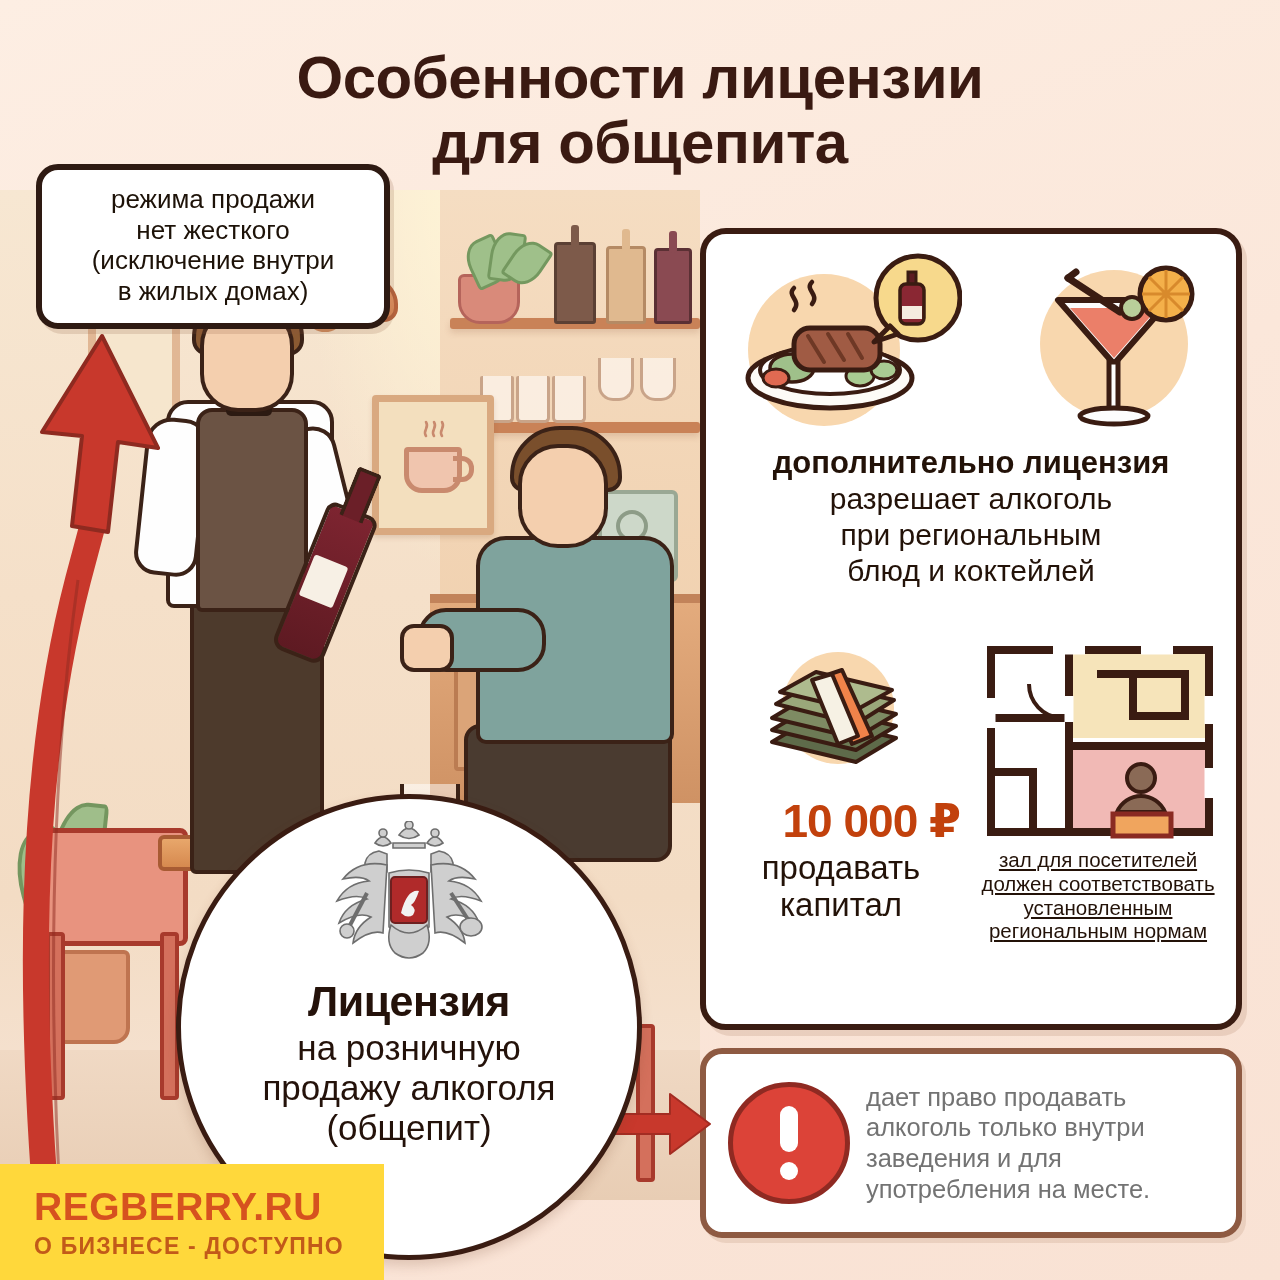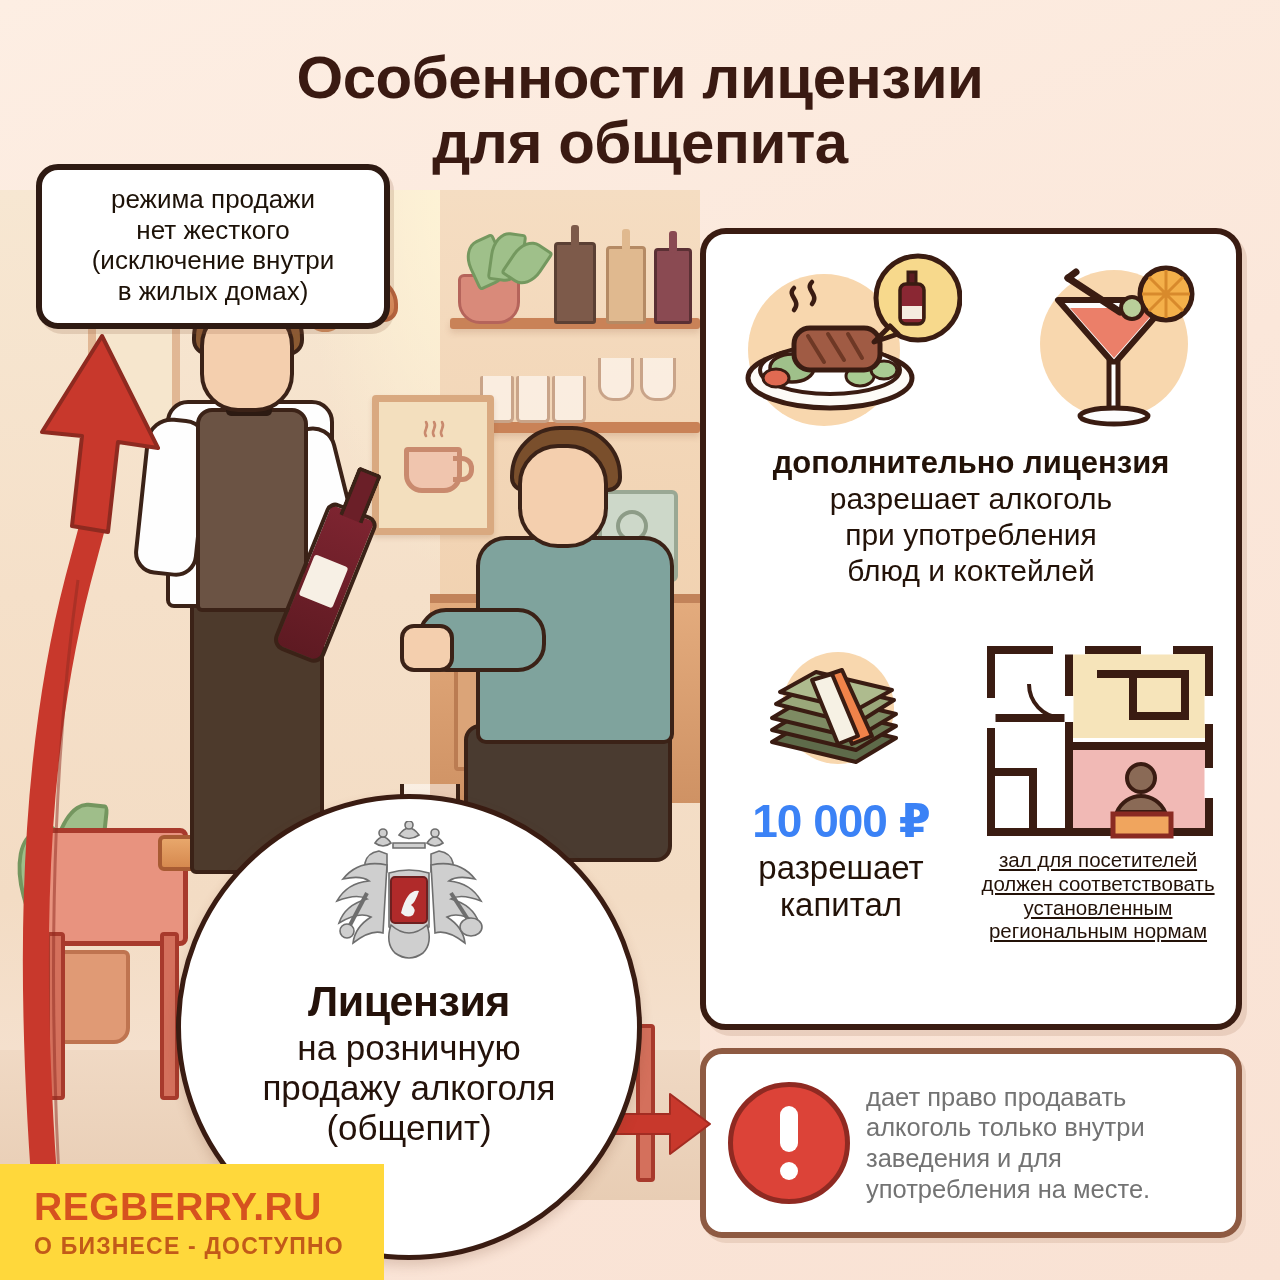--- a/index.html
+++ b/index.html
@@ -219,21 +219,21 @@
     text-align:center;color:#231208;
     font-size:30px;line-height:1.2;
   }
   .card-text .hd{font-weight:bold;font-size:31px;display:block;}
   .card-text .ln{display:block;}
 
   .lower-row{position:absolute;left:0;right:0;top:412px;height:360px;}
   .money-col{position:absolute;left:16px;top:0;width:238px;text-align:center;}
   .ic-money{width:190px;height:140px;margin:0 auto;}
   .amount{
-    font-weight:bold;font-size:46px;color:#3b82f6;margin-top:4px;letter-spacing:-1px;
+    font-weight:bold;font-size:46px;color:#c2410c;margin-top:4px;letter-spacing:-1px;text-align:right;
   }
   .cap-lbl{font-size:33px;line-height:1.12;color:#231208;margin-top:2px;}
   .cap-lbl span{display:block;}
 
   .plan-col{position:absolute;right:8px;top:-6px;width:260px;text-align:center;}
   .ic-plan{width:250px;height:200px;margin:0 auto;}
   .plan-lbl{font-size:20.5px;line-height:1.16;color:#231208;margin-top:4px;font-weight:500;}
   .plan-lbl span{display:block;white-space:nowrap;text-decoration:underline;}
 
   
@@ -440,42 +440,42 @@
         <path d="M54 28 L62 22" stroke="#3a1c12" stroke-width="7" stroke-linecap="round"></path>
         <circle cx="152" cy="44" r="26" fill="#f4b04a" stroke="#3a1c12" stroke-width="5"></circle>
         <path d="M152 20 L152 68 M128 44 L176 44 M135 27 L169 61 M169 27 L135 61" stroke="#d88a2c" stroke-width="3"></path>
         <circle cx="118" cy="58" r="11" fill="#b9cf9a" stroke="#3a1c12" stroke-width="4"></circle>
       </svg>
     </div>
 
     <div class="card-text">
       <span class="hd">дополнительно лицензия</span>
       <span class="ln">разрешает алкоголь</span>
-      <span class="ln">при употребления</span>
+      <span class="ln">при региональным</span>
       <span class="ln">блюд и коктейлей</span>
     </div>
 
     <div class="lower-row">
 
       <div class="money-col">
         <svg class="ic-money" viewBox="0 0 190 140">
           <circle cx="92" cy="62" r="56" fill="#f8d7ae"></circle>
           <g stroke="#3a1c12" stroke-width="4" stroke-linejoin="round">
             <polygon points="26,96 66,72 150,92 110,116" fill="#5e6b4a"></polygon>
             <polygon points="26,84 66,60 150,80 110,104" fill="#6d7a55"></polygon>
             <polygon points="26,72 66,48 150,68 110,92" fill="#7e8b63"></polygon>
             <polygon points="30,58 68,36 148,54 110,78" fill="#9aa87a"></polygon>
             <polygon points="34,46 70,26 146,44 110,64" fill="#aebb8e"></polygon>
           </g>
           <polygon points="78,30 96,24 126,90 106,98" fill="#f0834a" stroke="#3a1c12" stroke-width="4" stroke-linejoin="round"></polygon>
           <polygon points="66,34 86,28 112,90 92,98" fill="#f6f1e4" stroke="#3a1c12" stroke-width="4" stroke-linejoin="round"></polygon>
         </svg>
         <div class="amount">10 000 ₽</div>
         <div class="cap-lbl">
-          <span>разрешает</span>
+          <span>продавать</span>
           <span>капитал</span>
         </div>
       </div>
 
       <div class="plan-col">
         <svg class="ic-plan" viewBox="0 0 250 200">
           <rect x="96" y="10" width="140" height="88" fill="#f5dfae" opacity=".85"></rect>
           <rect x="96" y="104" width="140" height="88" fill="#f0b1ad" opacity=".9"></rect>
           <g stroke="#3a1c12" stroke-width="8" fill="none" stroke-linecap="square">
             <path d="M18 10 H236 V192 H18 Z"></path>

